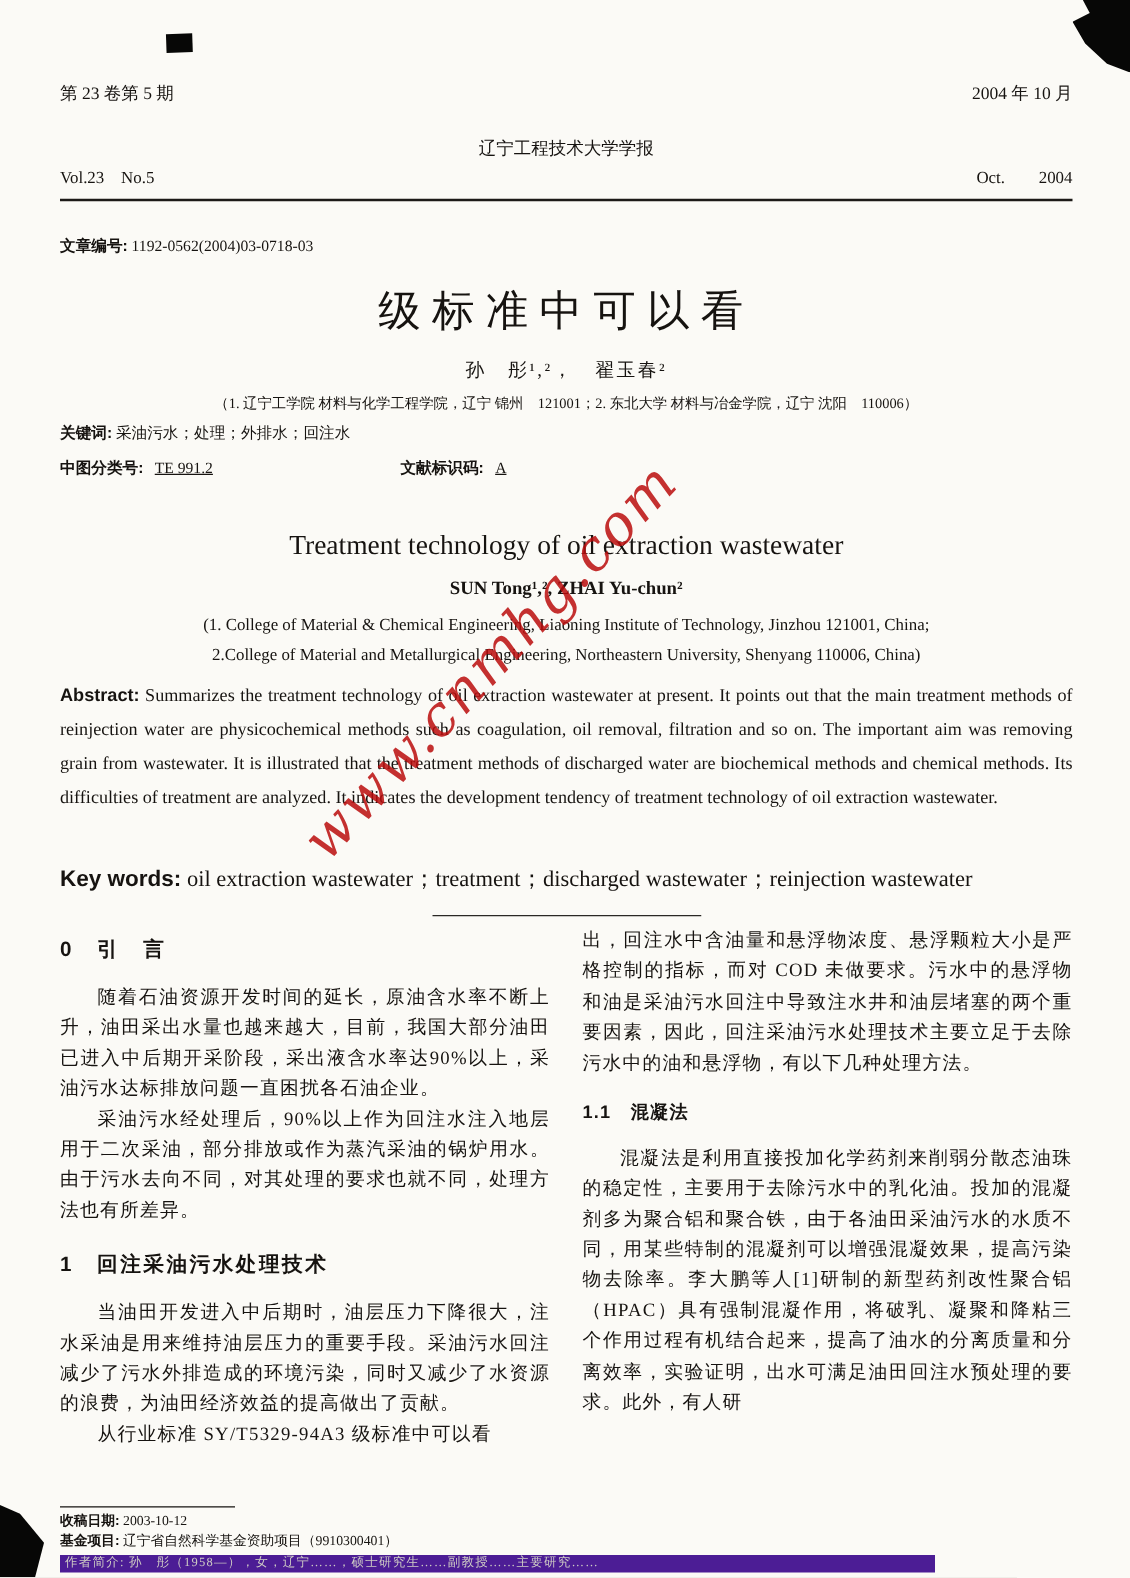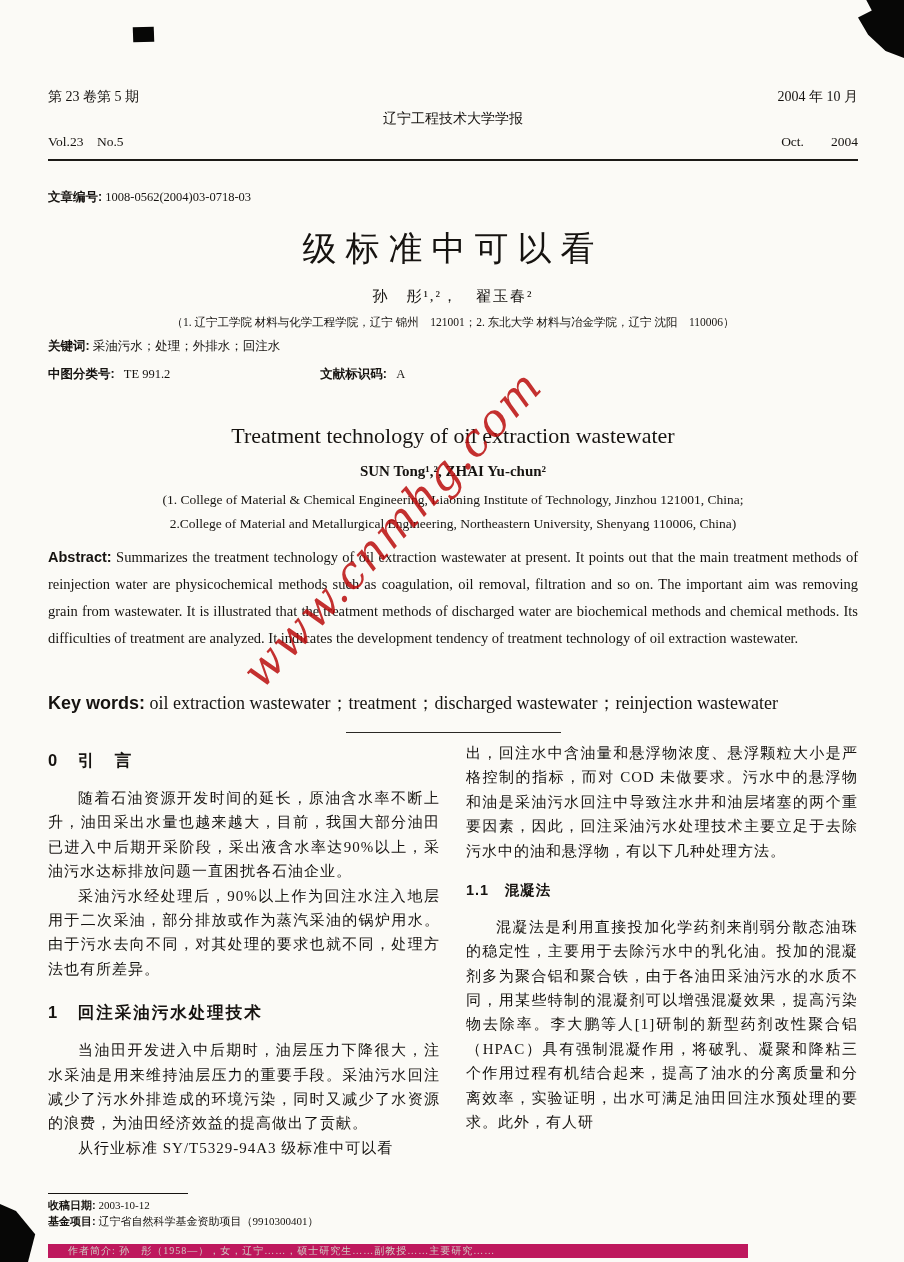--- a/index.html
+++ b/index.html
@@ -6,41 +6,41 @@
   html, body { background:#e8e6e0; }
   .page {
     position:relative; width:904px; height:1262px; margin:0 auto;
     background:#fbfaf6; color:#161310;
     font-family:"Liberation Serif","DejaVu Serif",serif;
     overflow:hidden;
   }
   .inner { padding:66px 46px 0 48px; }
 
   
-  .hdr-row { display:flex; align-items:center; }
+  .hdr-row { display:flex; align-items:flex-start; }
   .hdr-row > span { white-space:pre; }
   .hdr-left  { flex:1; text-align:left; }
   .hdr-center{ flex:2; text-align:center;margin-top:44px; }
   .hdr-right { flex:1; text-align:right; }
   .hdr-row.cn { font-size:14px; }
   .hdr-row.en { margin-top:5px; font-size:13.5px; }
   .hdr-rule { border-bottom:2.5px solid #1c1a17; margin-top:8px; }
 
   .article-id { margin-top:28px; font-size:12.5px; }
   .b { font-weight:700; font-family:"Liberation Sans","DejaVu Sans",sans-serif; }
 
   .title-cn  { margin-top:20px; text-align:center; font-size:34px; letter-spacing:9px; font-weight:400; }
   .authors-cn{ margin-top:15px; text-align:center; font-size:15px; letter-spacing:2px; }
   .affil-cn  { margin-top:9px; text-align:center; font-size:11.5px; }
 
   .abstract-cn { margin-top:11px; font-size:12.5px; line-height:1.9; text-align:justify; }
   .kw-cn  { margin-top:5px; font-size:12.5px; line-height:1.9; }
   .clc-row{ margin-top:7px; font-size:12.5px; display:flex; }
   .clc-item + .clc-item { margin-left:150px; }
-  .clc-item .val { margin-left:6px; }
+  .clc-item .val { margin-left:6px;text-decoration:underline; }
 
   .title-en { margin-top:40px; text-align:center; font-size:22px; font-weight:400; }
   .authors-en { margin-top:14px; text-align:center; font-size:15px; font-weight:700; }
   .affil-en { margin-top:8px; text-align:center; font-size:13.5px; font-weight:400; line-height:1.8; }
   .abstract-en { margin-top:8px; font-size:14.5px; line-height:1.85; text-align:justify; }
   .kw-en { font-size:18px; line-height:1.85;margin-top:35px; }
 
   .center-rule { width:215px; border-top:1.5px solid #2a2825; margin:12px auto 0; }
 
   
@@ -49,22 +49,22 @@
   .col p { text-indent:2em; }
   .col p.noindent { text-indent:0; }
   .sec-h { font-family:"Liberation Sans","DejaVu Sans",sans-serif; font-weight:700; font-size:16.5px; letter-spacing:2px; margin:6px 0 12px; }
   .sec-h.mid { margin-top:18px; }
   .sub-h { font-family:"Liberation Sans","DejaVu Sans",sans-serif; font-weight:700; font-size:14.5px; letter-spacing:1px; margin:16px 0 12px; }
 
   
   .footer { position:absolute; left:48px; right:32px; bottom:4px; font-size:11px; }
   .footer-rule { width:140px; border-top:1.5px solid #161310; margin-bottom:4px; }
   .footer-line { line-height:1.45; white-space:nowrap; overflow:hidden; }
-  .bio-bar { margin-top:14px; height:14px; width:700px; background:#be185d; color:#cfccc5;
-             font-size:10px; line-height:14px; overflow:hidden; padding-left:20px; letter-spacing:1px; white-space:nowrap; }
+  .bio-bar { margin-top:2px; height:14px; width:700px; background:#4c1d95; color:#cfccc5;
+             font-size:10px; line-height:14px; overflow:hidden; padding-left:4px; letter-spacing:1px; white-space:nowrap; }
 
   
   .watermark {
     position:absolute; left:172px; top:502px; width:440px;
     transform:rotate(-47deg);
     font-size:45px; font-style:italic; letter-spacing:2px;
     font-family:"DejaVu Serif","Liberation Serif",serif;
     color:rgba(186,12,12,0.85);
     text-align:center; pointer-events:none;
   }
@@ -98,21 +98,21 @@
       </div>
       <div class="hdr-row en">
         <span class="hdr-left">Vol.23　No.5</span>
         <span class="hdr-right">Oct.　　2004</span>
       </div>
       <div class="hdr-rule"></div>
     </header>
 
     <div class="article-id">
       <span class="b">文章编号:</span>
-      <span>1008-0562(2004)03-0718-03</span>
+      <span>1192-0562(2004)03-0718-03</span>
     </div>
 
     <h1 class="title-cn">级标准中可以看</h1>
     <div class="authors-cn">孙　彤¹,²，　翟玉春²</div>
     <div class="affil-cn">（1. 辽宁工学院 材料与化学工程学院，辽宁 锦州　121001；2. 东北大学 材料与冶金学院，辽宁 沈阳　110006）</div>
 
 
     <p class="kw-cn">
       <span class="b">关键词:</span>
       <span>采油污水；处理；外排水；回注水</span>

